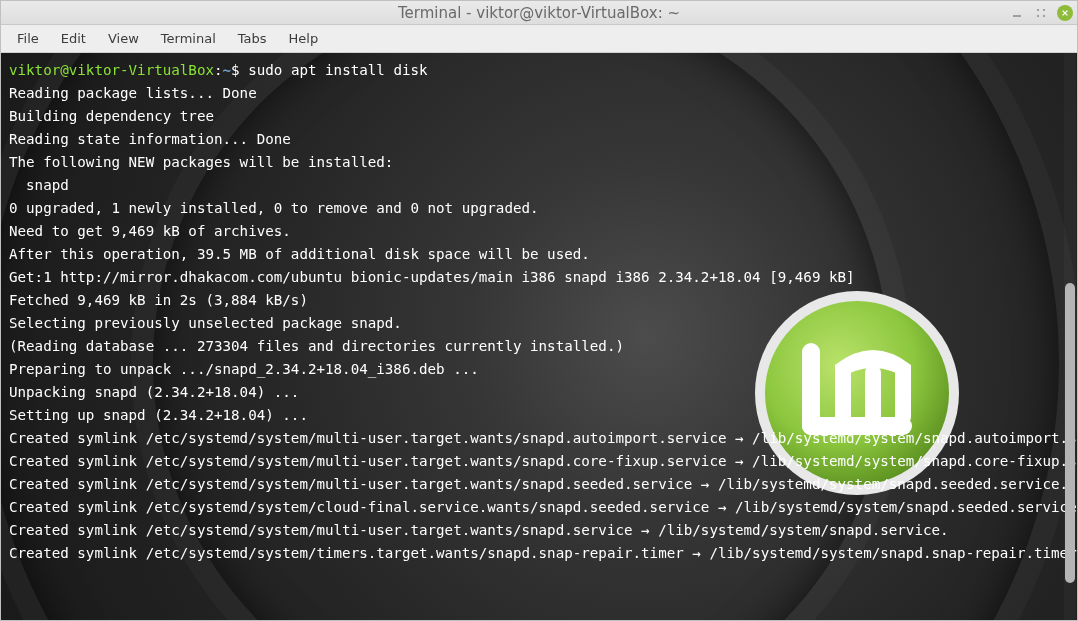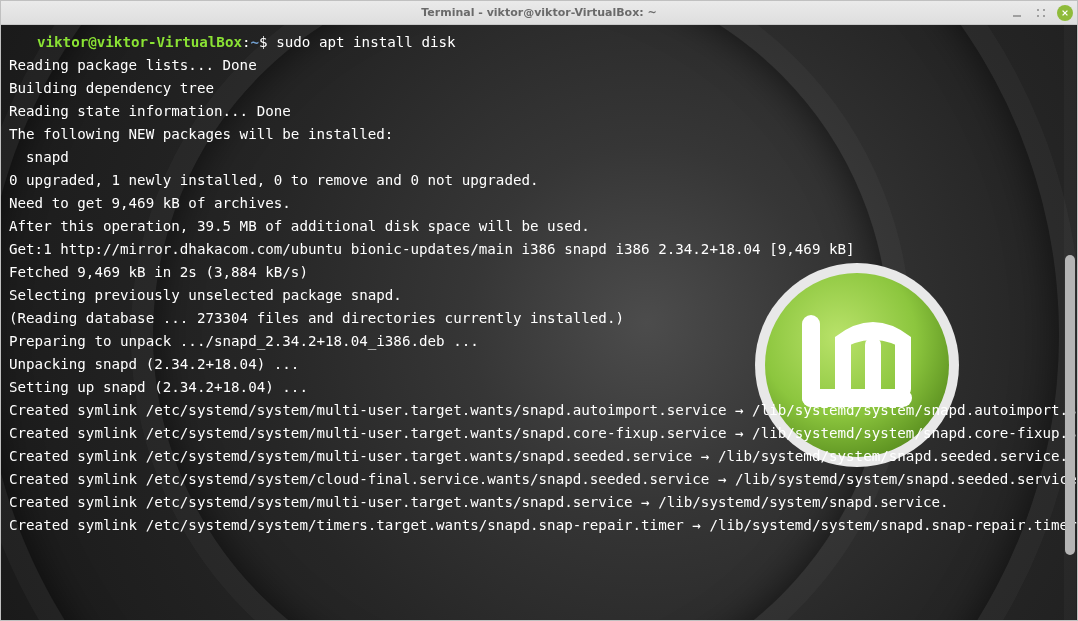--- a/index.html
+++ b/index.html
@@ -21,22 +21,22 @@
     .titlebar {
       height: 24px;
       background: linear-gradient(to bottom, #eaeaea, #dedede);
       display: flex;
       align-items: center;
       justify-content: center;
       position: relative;
       border-bottom: 1px solid #c8c8c8;
     }
     .titlebar-title {
-      font-size: 11px;
-      font-weight: bold;
+      font-size: 15px;
+      font-weight: normal;
       color: #6a6a6a;
     }
     .window-controls {
       position: absolute;
       right: 4px;
       top: 0;
       height: 100%;
       display: flex;
       align-items: center;
       gap: 8px;
@@ -116,21 +116,21 @@
       position: absolute;
       inset: 0;
       padding: 6px 8px;
       font-family: "DejaVu Sans Mono", "Liberation Mono", monospace;
       font-size: 14.2px;
       line-height: 23px;
       color: #ffffff;
       white-space: pre;
       overflow: hidden;
     }
-    .prompt-user { color: #8ae234; font-weight: bold; margin-left: 28px; }
+    .prompt-user { color: #8ae234; font-weight: normal; }
     .prompt-path { color: #729fcf; font-weight: bold; }
     .prompt-sep  { color: #ffffff; }
     .scrollbar {
       position: absolute;
       right: 1px;
       top: 0;
       width: 12px;
       height: 100%;
       background: rgba(255,255,255,0.03);
     }
@@ -167,20 +167,28 @@
       </div>
       <div class="win-btn close-btn">
         <svg viewBox="0 0 10 10">
           <line x1="2" y1="2" x2="8" y2="8" stroke="#fff" stroke-width="1.6"></line>
           <line x1="8" y1="2" x2="2" y2="8" stroke="#fff" stroke-width="1.6"></line>
         </svg>
       </div>
     </div>
   </div>
 
+  <div class="menubar">
+    <div class="menu-item">File</div>
+    <div class="menu-item">Edit</div>
+    <div class="menu-item">View</div>
+    <div class="menu-item">Terminal</div>
+    <div class="menu-item">Tabs</div>
+    <div class="menu-item">Help</div>
+  </div>
 
   <div class="terminal-area">
     <div class="terminal-bg"></div>
     <div class="rings">
       <div class="r1"></div>
         <div class="r2"></div>
         <div class="r3"></div>
         <div class="r4"></div>
     </div>
     <svg class="lm-logo" viewBox="0 0 220 220">

